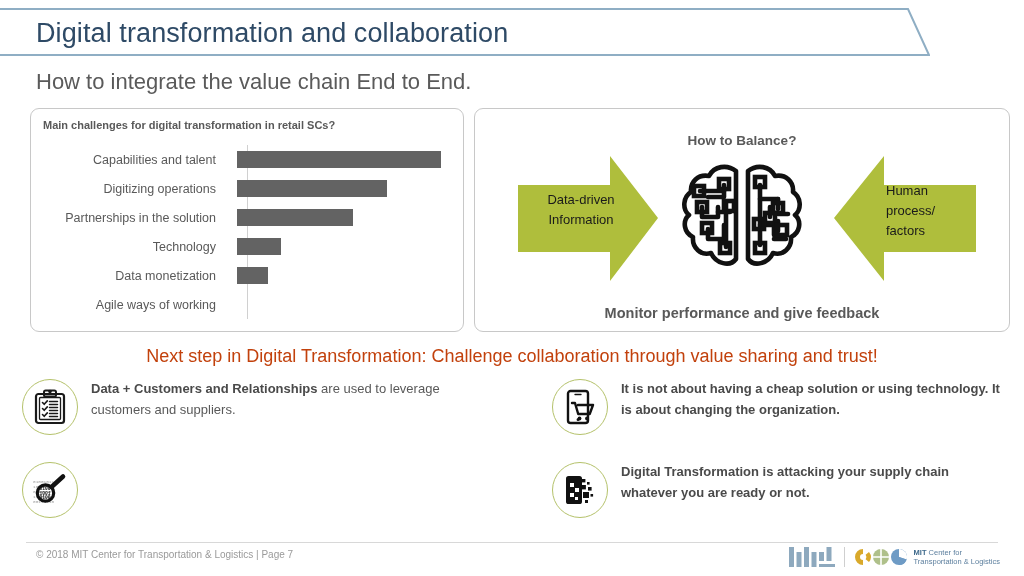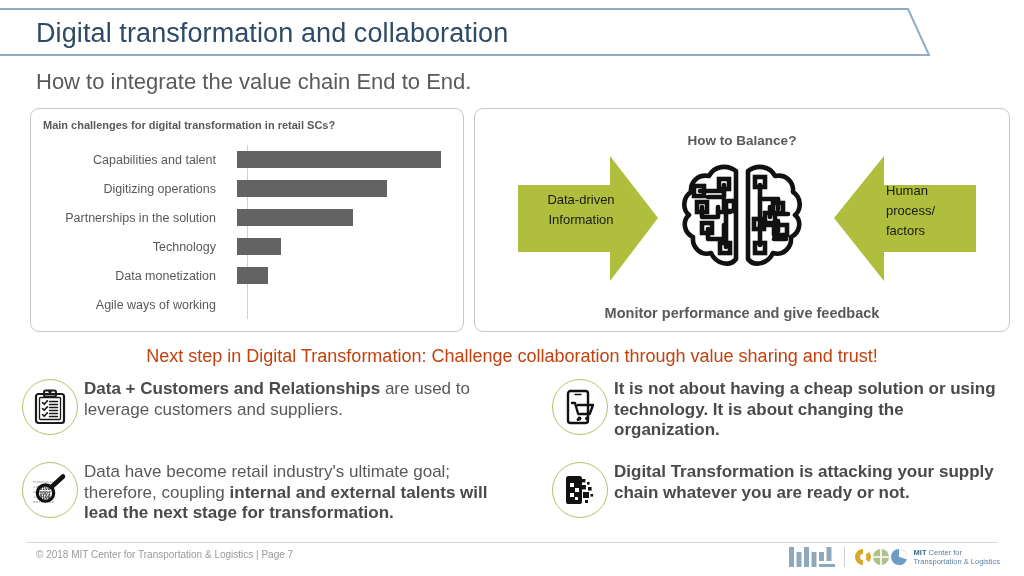--- a/index.html
+++ b/index.html
@@ -90,21 +90,21 @@
   .bullet{
     position:absolute;display:flex;align-items:flex-start;
   }
   .bullet-icon{
     width:56px;height:56px;border:1.6px solid #B5C26B;border-radius:50%;
     flex:0 0 56px;display:flex;align-items:center;justify-content:center;
     box-sizing:border-box;background:#fff;
   }
   .bullet-icon svg{display:block;}
   .bullet-text{
-    margin-left:6px;font-size:17px;color:#595959;line-height:20.5px;
+    margin-left:13px;font-size:13px;color:#595959;line-height:20.5px;
   }
   .bullet-text b{color:#4a4a4a;}
   .b1{left:22px;top:379px;width:470px;}
   .b2{left:22px;top:462px;width:480px;}
   .b3{left:552px;top:379px;width:450px;}
   .b4{left:552px;top:462px;width:450px;}
 
   
   .footer-rule{
     position:absolute;left:26px;top:542px;width:972px;height:1px;background:#D8D8D8;
@@ -299,23 +299,20 @@
           <text x="1" y="30">00110110</text>
         </g>
         <circle cx="13.5" cy="20" r="8.2" fill="none" stroke="#111" stroke-width="3.2"></circle>
         <path d="M19.5,14 L31,3.5" stroke="#111" stroke-width="4.6" stroke-linecap="round"></path>
         <g fill="#111" font-family="'Liberation Mono', monospace" font-size="4.6" font-weight="bold">
           <text x="7.5" y="17">0100</text>
           <text x="7.5" y="21.6">1001</text>
           <text x="7.5" y="26">0100</text>
         </g>
       </svg>
-    </div>
-    <div class="bullet-text">
-      <span>Data have become retail industry's ultimate goal; therefore, coupling </span><b>internal and external talents will  lead the next stage for transformation.</b>
     </div>
   </div>
 
   <div class="bullet b3">
     <div class="bullet-icon">
       <svg width="32" height="36" viewBox="0 0 32 36">
         <rect x="4" y="2" width="20" height="32" rx="2.6" fill="none" stroke="#111" stroke-width="2.4"></rect>
         <path d="M11,5.5 h6" stroke="#111" stroke-width="1.4" stroke-linecap="round"></path>
         <circle cx="14" cy="30.7" r="1.4" fill="#111"></circle>
         <g fill="none" stroke="#111" stroke-width="2.4" stroke-linecap="round" stroke-linejoin="round">

